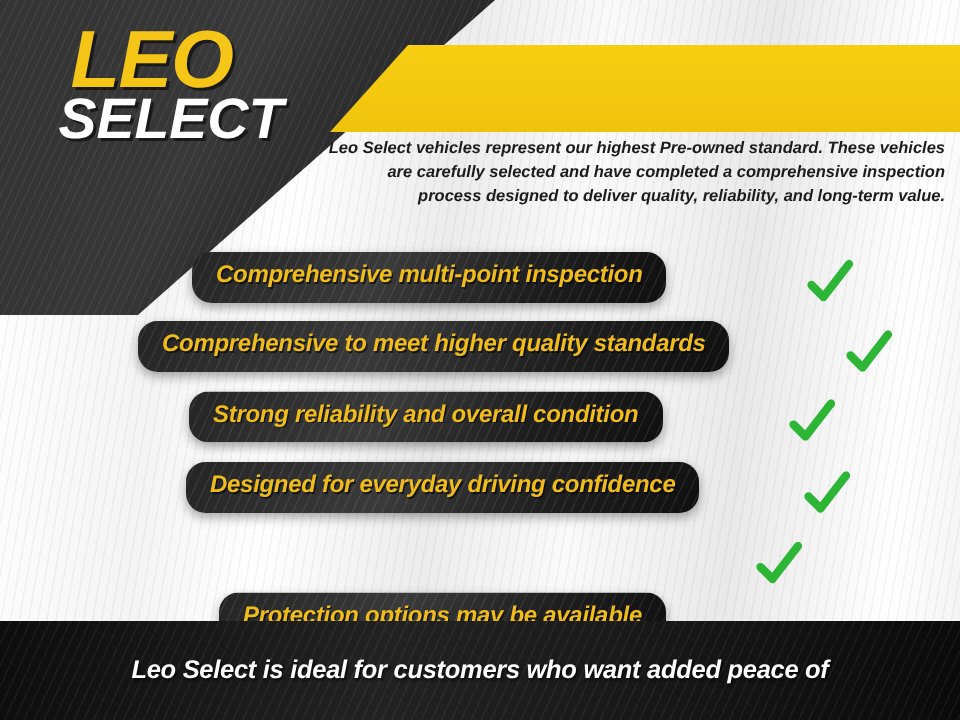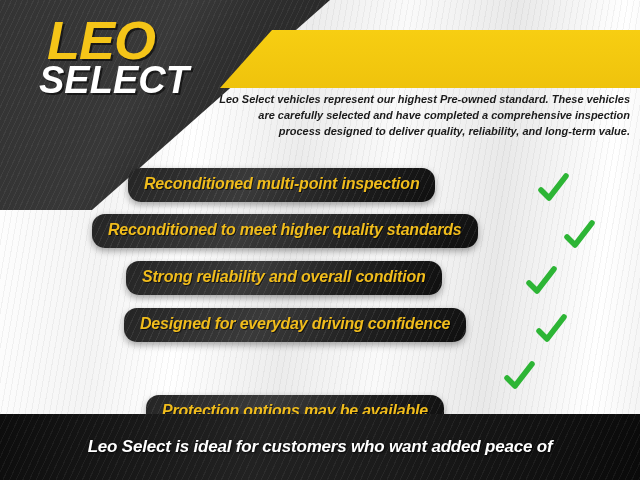--- a/index.html
+++ b/index.html
@@ -126,32 +126,32 @@
   <div class="banner"></div>
   <div class="banner-text">
   </div>
 
   <div class="desc">Leo Select vehicles represent our highest Pre-owned standard. These vehicles are carefully selected and have completed a comprehensive inspection process designed to deliver quality, reliability, and long-term value.</div>
 
   <div class="pills">
 
     <div class="pill-row">
       <div class="pill" style="left:128px;top:0px;">
-        <span>Reconditioned multi-point inspection</span>
+        <span>Comprehensive multi-point inspection</span>
       </div>
       <div class="check" style="left:536px;top:3px;">
         <svg viewBox="0 0 34 34">
             <path d="M5 19 L13 27 L30 5" stroke="#2DB535" stroke-width="5.5" fill="none" stroke-linecap="round" stroke-linejoin="round"></path>
           </svg>
       </div>
     </div>
 
     <div class="pill-row">
       <div class="pill" style="left:92px;top:46px;">
-        <span>Reconditioned to meet higher quality standards</span>
+        <span>Comprehensive to meet higher quality standards</span>
       </div>
       <div class="check" style="left:562px;top:50px;">
         <svg viewBox="0 0 34 34">
             <path d="M5 19 L13 27 L30 5" stroke="#2DB535" stroke-width="5.5" fill="none" stroke-linecap="round" stroke-linejoin="round"></path>
           </svg>
       </div>
     </div>
 
     <div class="pill-row">
       <div class="pill" style="left:126px;top:93px;">

